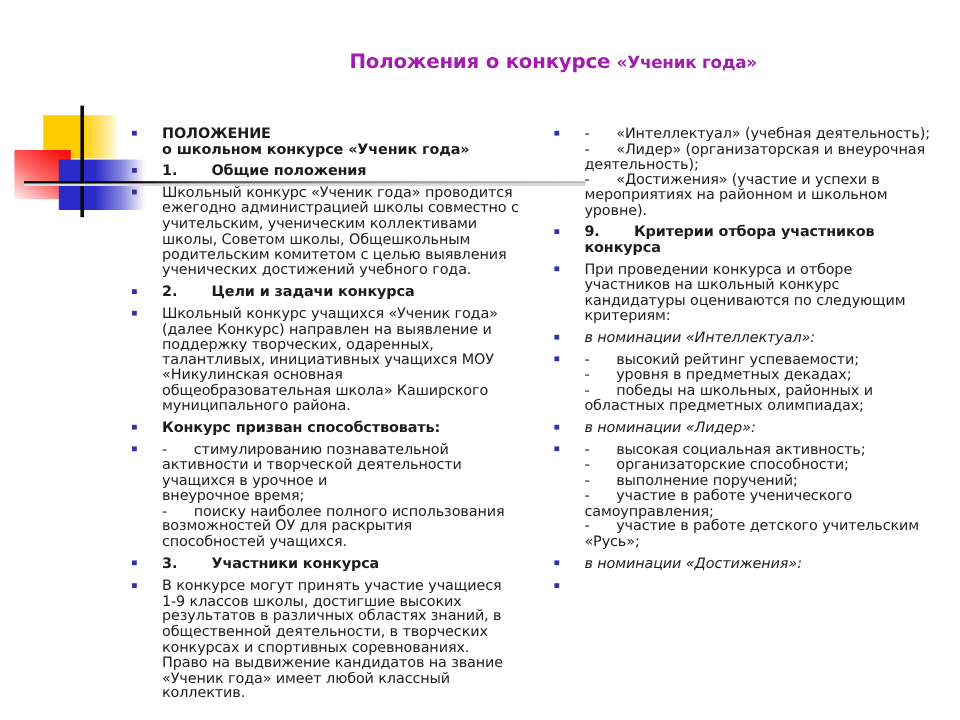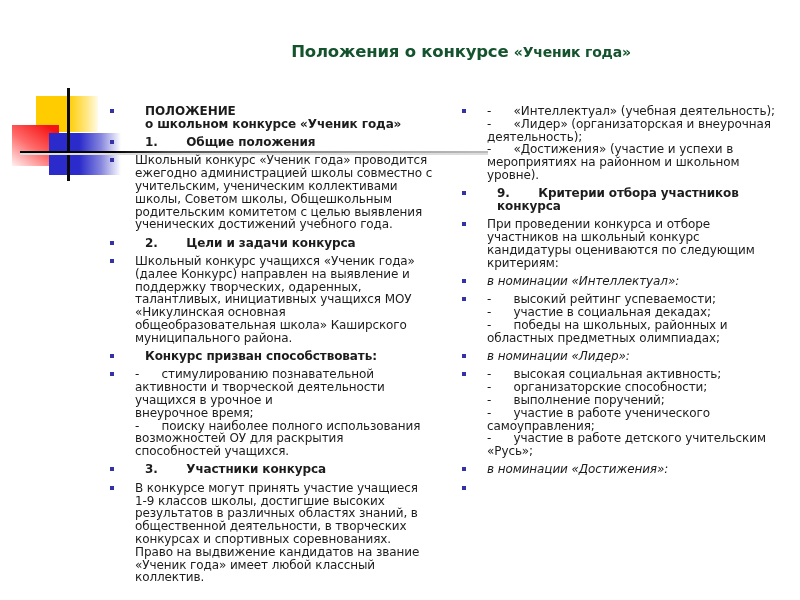--- a/index.html
+++ b/index.html
@@ -3,21 +3,21 @@
 <meta charset="utf-8">
 <style>
   html,body{margin:0;padding:0;background:#fff;}
   .slide{
     position:relative;width:800px;height:600px;background:#ffffff;overflow:hidden;
     font-family:"DejaVu Sans","Liberation Sans",sans-serif;color:#1c1c1c;
   }
   
   .title{
     position:absolute;left:130px;right:8px;top:42px;text-align:center;
-    color:#14532d;font-weight:bold;letter-spacing:-0.2px;
+    color:#a21caf;font-weight:bold;letter-spacing:-0.2px;
   }
   .title .main{font-size:16.5px;}
   .title .sub{font-size:14px;}
   
   .sq-yellow{position:absolute;left:36px;top:96px;width:62px;height:36px;
     background:linear-gradient(to right,#FFCC00 0%,#FFCC00 52%,#FFE784 82%,#FFFBE8 100%);}
   .sq-red{position:absolute;left:12px;top:125px;width:47px;height:41px;
     background:linear-gradient(215deg,#F51414 12%,#FF6A6A 55%,#FFC4C4 85%,#FFF1F1 100%);}
   .sq-blue{position:absolute;left:49px;top:133px;width:72px;height:42px;
     background:linear-gradient(to right,#2B2BCC 0%,#2B2BCC 42%,#8585DE 72%,#FFFFFF 100%);}
@@ -28,21 +28,21 @@
   
   .col{position:absolute;top:105px;}
   .col.left{left:100px;width:350px;}
   .col.right{left:452px;width:346px;}
   .item{
     position:relative;padding-left:35px;margin-bottom:5.5px;
     font-size:12px;line-height:12.8px;letter-spacing:-0.1px;
     white-space:pre-wrap;
   }
   .item .sq{position:absolute;left:10px;top:4px;width:4px;height:4px;background:#3333A6;}
-  .item.bold .txt{font-weight:bold;margin-left:10px;}
+  .item.bold .txt{font-weight:bold;}
   .item.italic .txt{font-style:italic;}
 </style>
 </head>
 <body>
 
 <div class="slide">
 
   <div class="title">
     <span class="main">Положения о конкурсе</span>
     <span class="sub">«Ученик года»</span>
@@ -100,21 +100,21 @@
 мероприятиях на районном и школьном
 уровне).</div></div>
       <div class="item bold"><span class="sq"></span><div class="txt">9.       Критерии отбора участников
 конкурса</div></div>
       <div class="item"><span class="sq"></span><div class="txt">При проведении конкурса и отборе
 участников на школьный конкурс
 кандидатуры оцениваются по следующим
 критериям:</div></div>
       <div class="item italic"><span class="sq"></span><div class="txt">в номинации «Интеллектуал»:</div></div>
       <div class="item"><span class="sq"></span><div class="txt">-      высокий рейтинг успеваемости;
--      участие в социальная декадах;
+-      уровня в предметных декадах;
 -      победы на школьных, районных и
 областных предметных олимпиадах;</div></div>
       <div class="item italic"><span class="sq"></span><div class="txt">в номинации «Лидер»:</div></div>
       <div class="item"><span class="sq"></span><div class="txt">-      высокая социальная активность;
 -      организаторские способности;
 -      выполнение поручений;
 -      участие в работе ученического
 самоуправления;
 -      участие в работе детского учительским
 «Русь»;</div></div>

